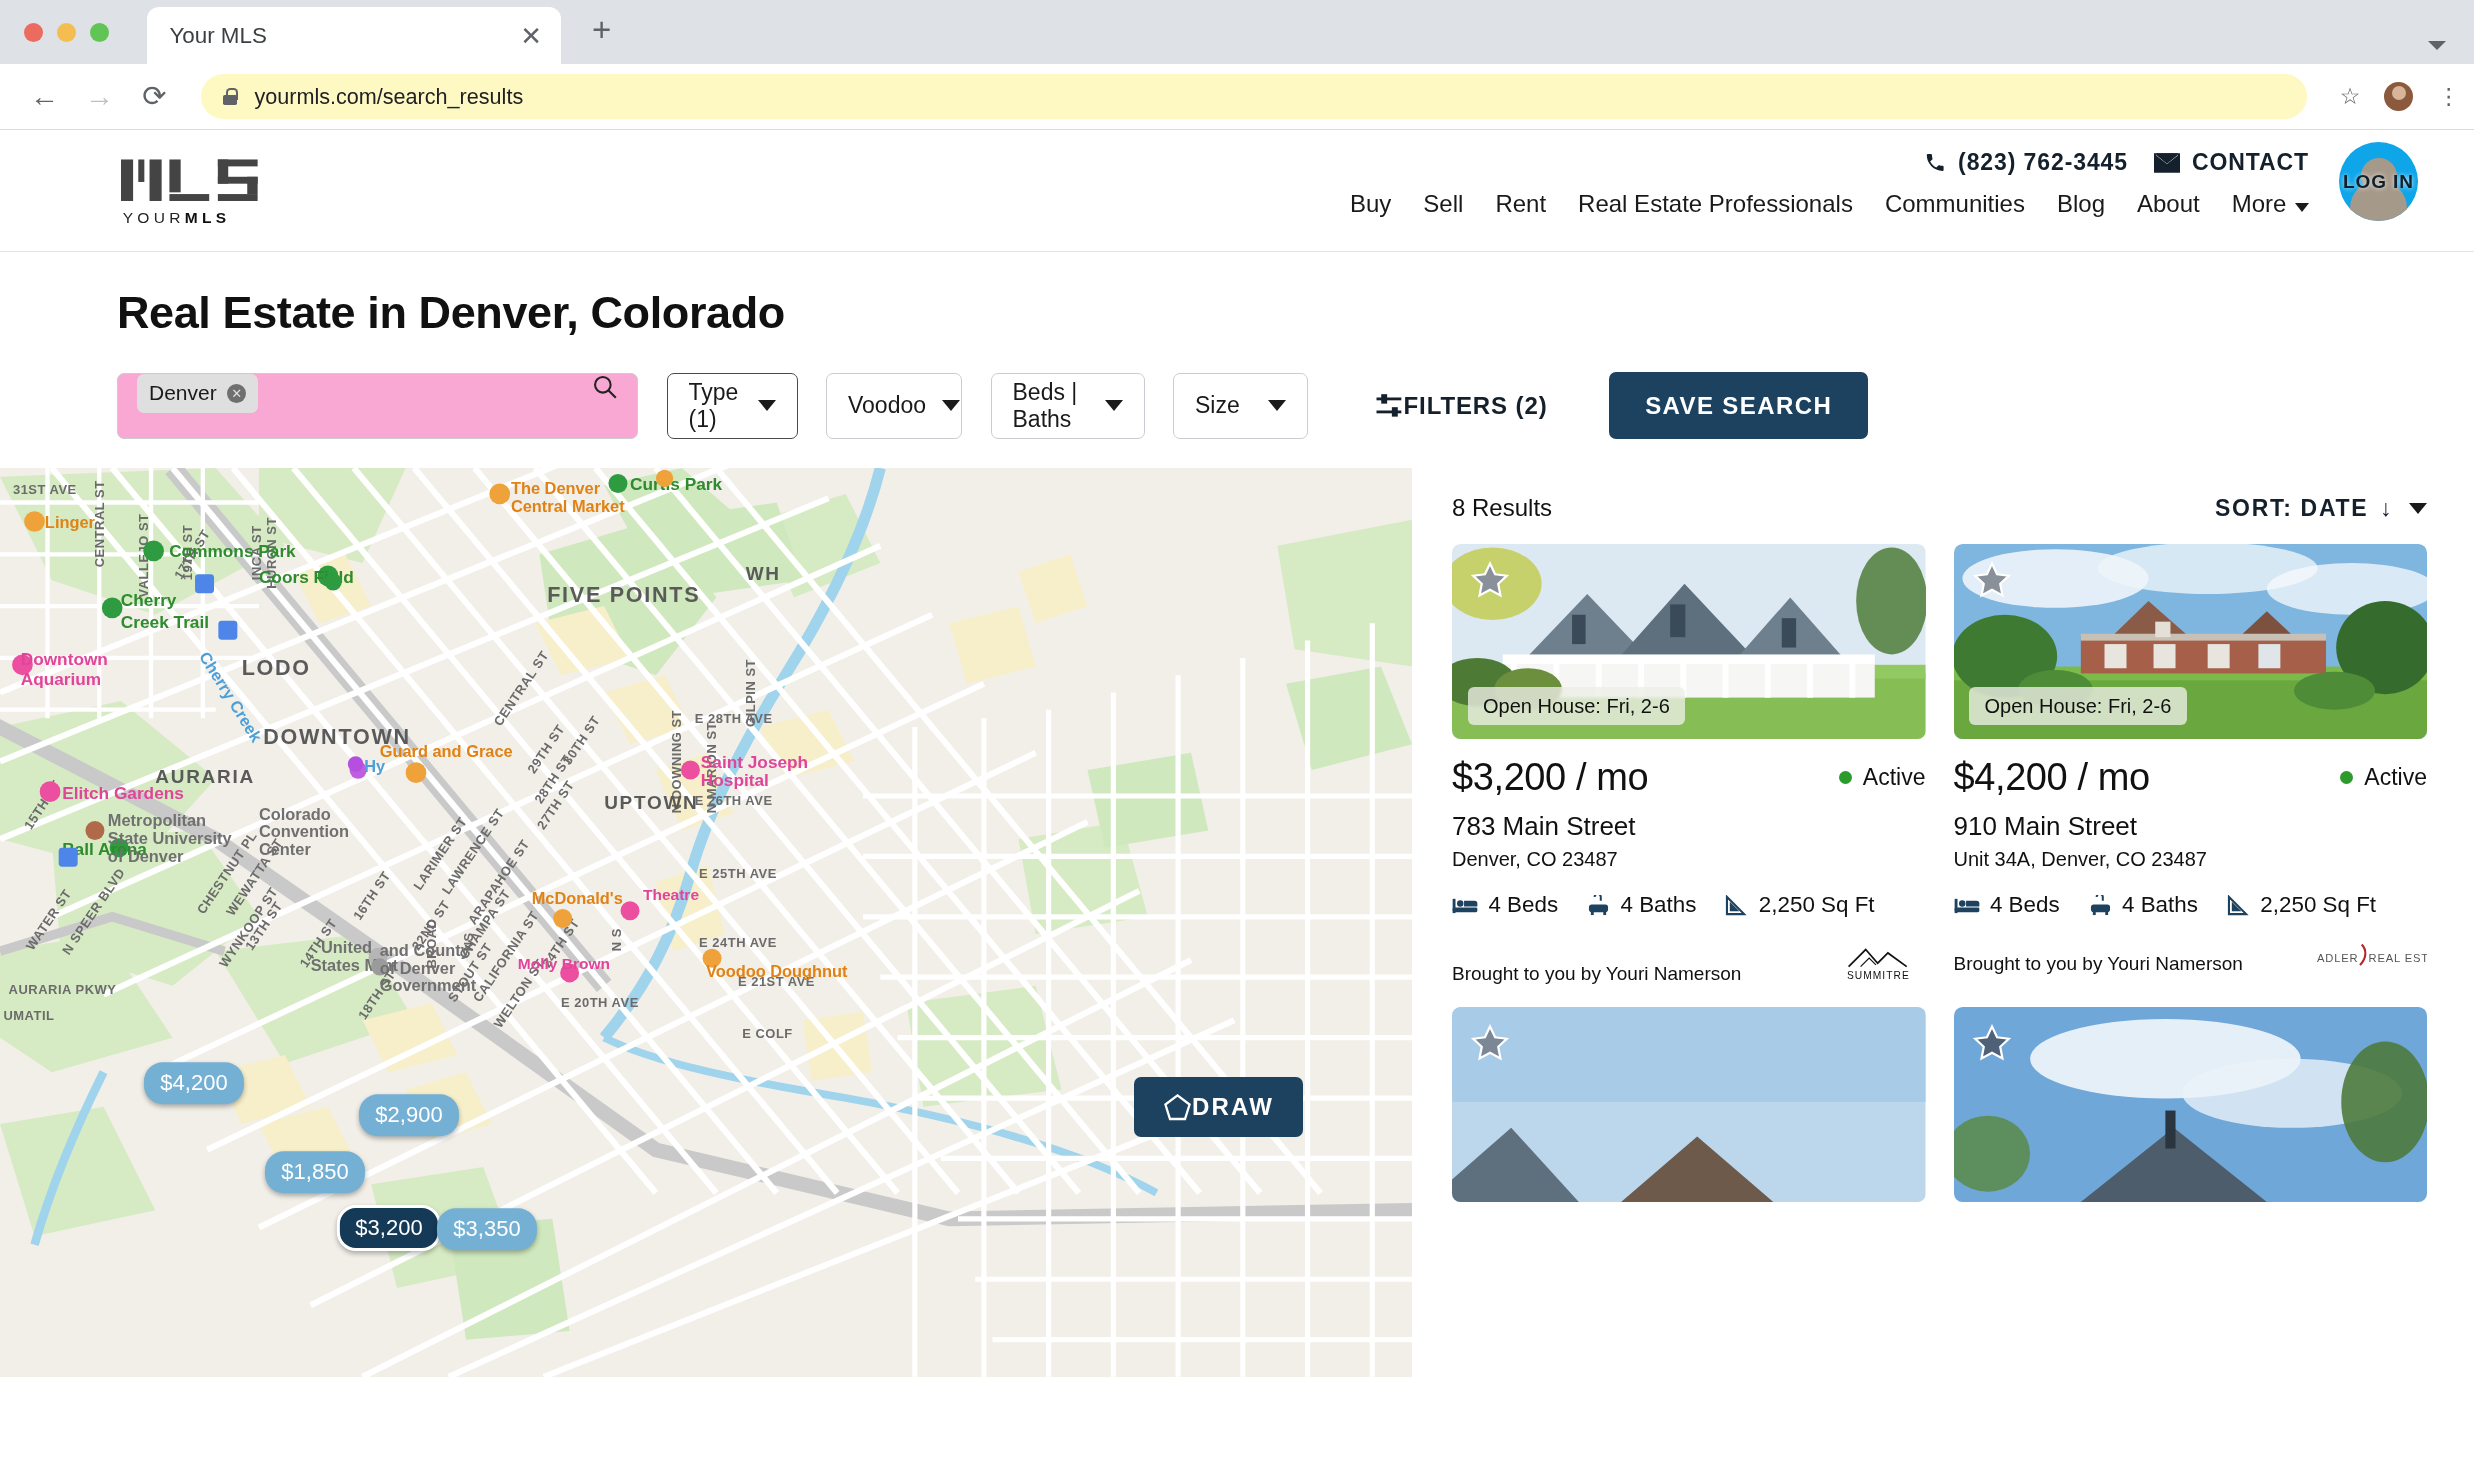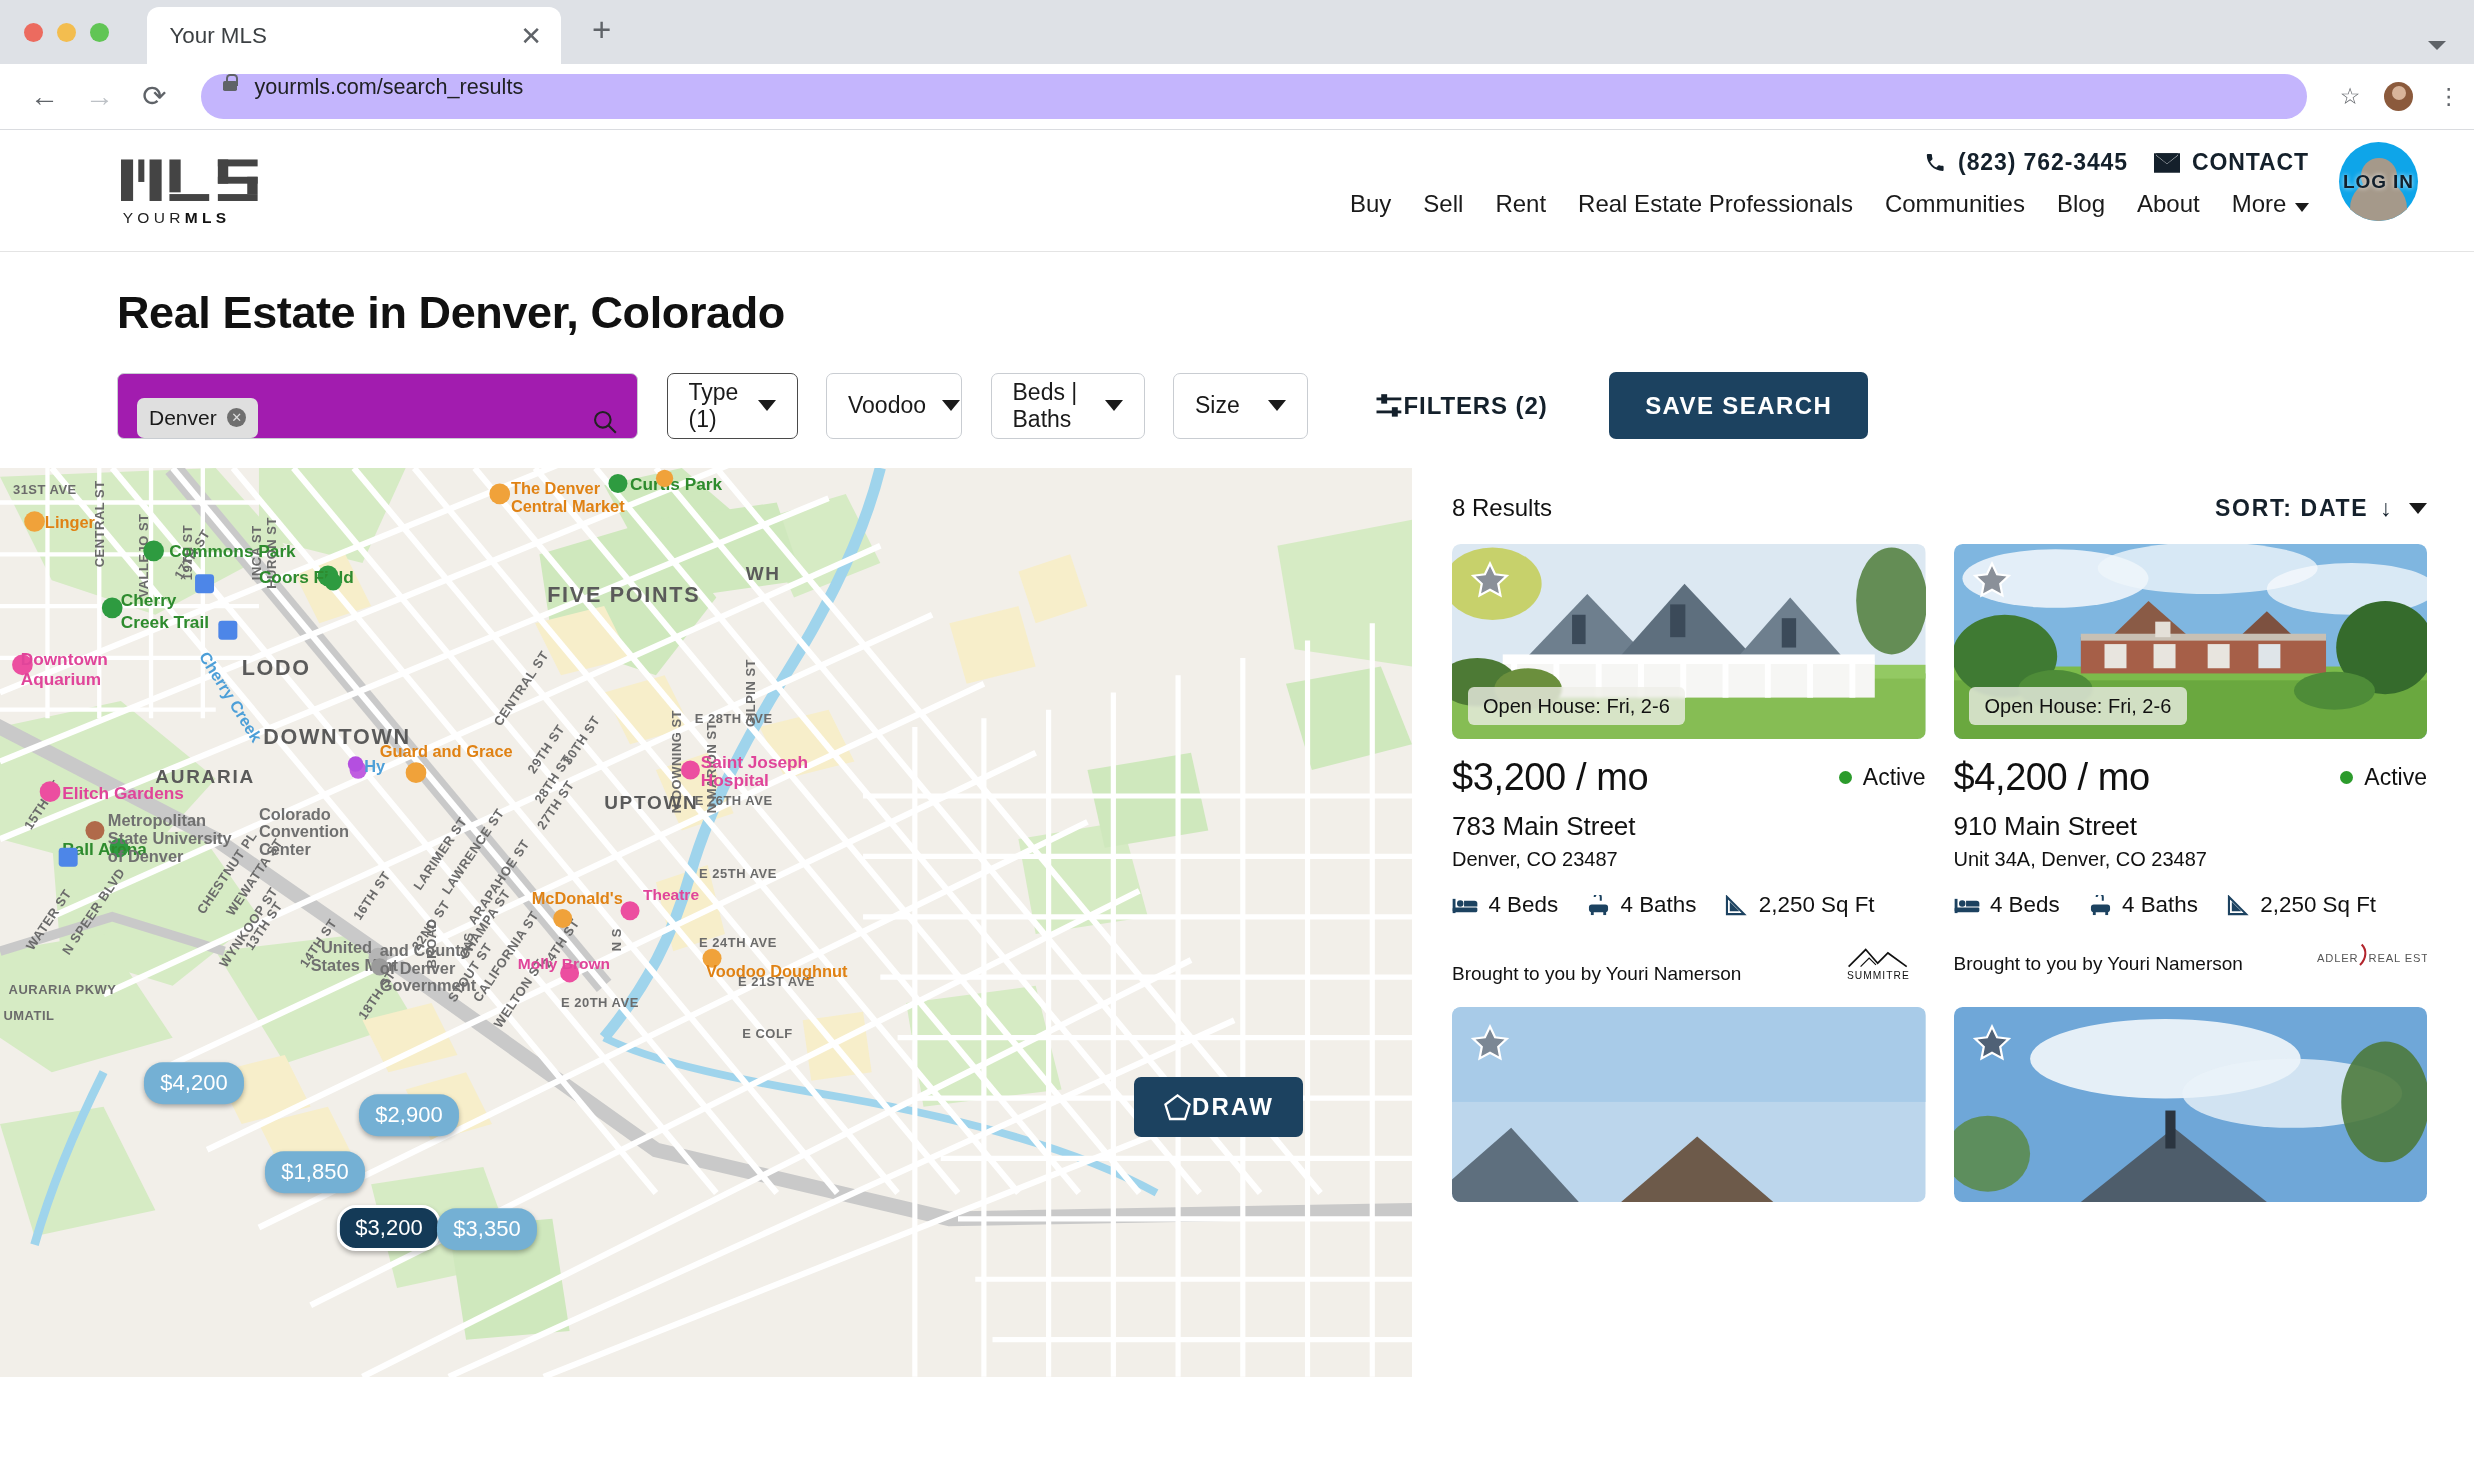--- a/index.html
+++ b/index.html
@@ -54,23 +54,24 @@
     align-items: center;
     padding: 0 29px;
     border-bottom: 0.9px solid #dadce0;
     gap: 24px;
   }
   .nav-btn { font-size: 29px; color: #5f6368; line-height: 1; cursor: pointer; width: 31px; text-align: center;}
   .nav-btn.fwd { color: #bdc1c6; }
   .omnibox {
     flex: 1;
     height: 45px;
-    background: #c4b5fd;
+    background: #fef9c3;
     border-radius: 22.4px;
     display: flex;
+    align-items: center;
     padding: 0 22.4px;
     gap: 17px;
     margin-left: 7px;
     margin-right: 8.6px;
   }
   .lock { width: 14px; height: 17px; position: relative; }
   .lock::before {
     content:''; position:absolute; bottom:0; left:0; width:14px; height:10.4px;
     background:#5f6368; border-radius:1.7px;
   }
@@ -130,21 +131,21 @@
   .search-section {
     background: #fff; border-top: 0.9px solid #e4e4e4;
     padding: 35px 0 29px 0; position: relative;
   }
   .page-title { font-size: 45px; font-weight: bold; color: #111; margin-left: 117px; letter-spacing: -0.4px;}
   .filter-row {
     display: flex; align-items: center; margin-top: 33px; margin-left: 117px; gap: 28.5px;
   }
   .search-box {
     width: 521px; height: 66px; border: 0.9px solid #c9cdd2; border-radius: 7px;
-    display: flex; align-items: flex-end; padding: 0 19px; background: #a21caf;
+    display: flex; align-items: flex-start; padding: 0 19px; background: #f9a8d4;
   }
   .chip {
     background: #dfdfdf; border-radius: 7px; padding: 7.8px 12px;
     display: flex; align-items: center; gap: 10.4px; font-size: 21px; color: #1a1a1a;
   }
   .chip-x {
     width: 19px;height:19px;border-radius:50%;background:#6f6f6f;color:#dfdfdf;
     font-size:13px;display:flex;align-items:center;justify-content:center;cursor:pointer;
   }
   .search-icon-btn { margin-left: auto; cursor:pointer; }

